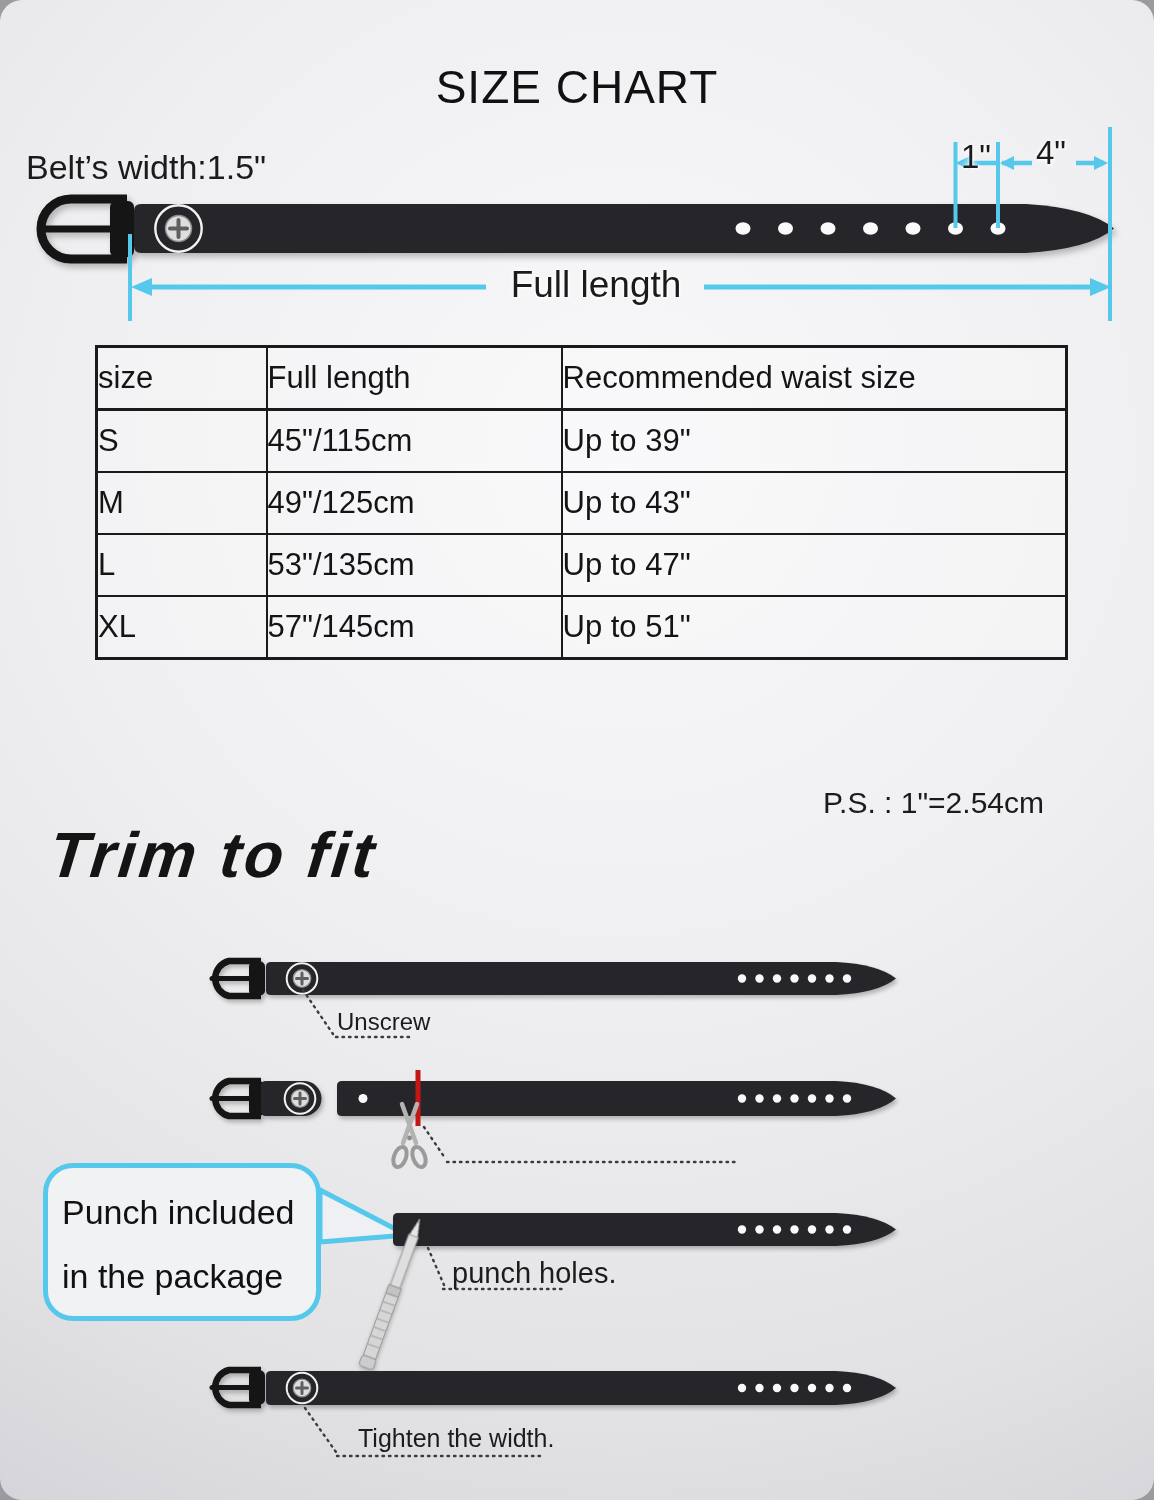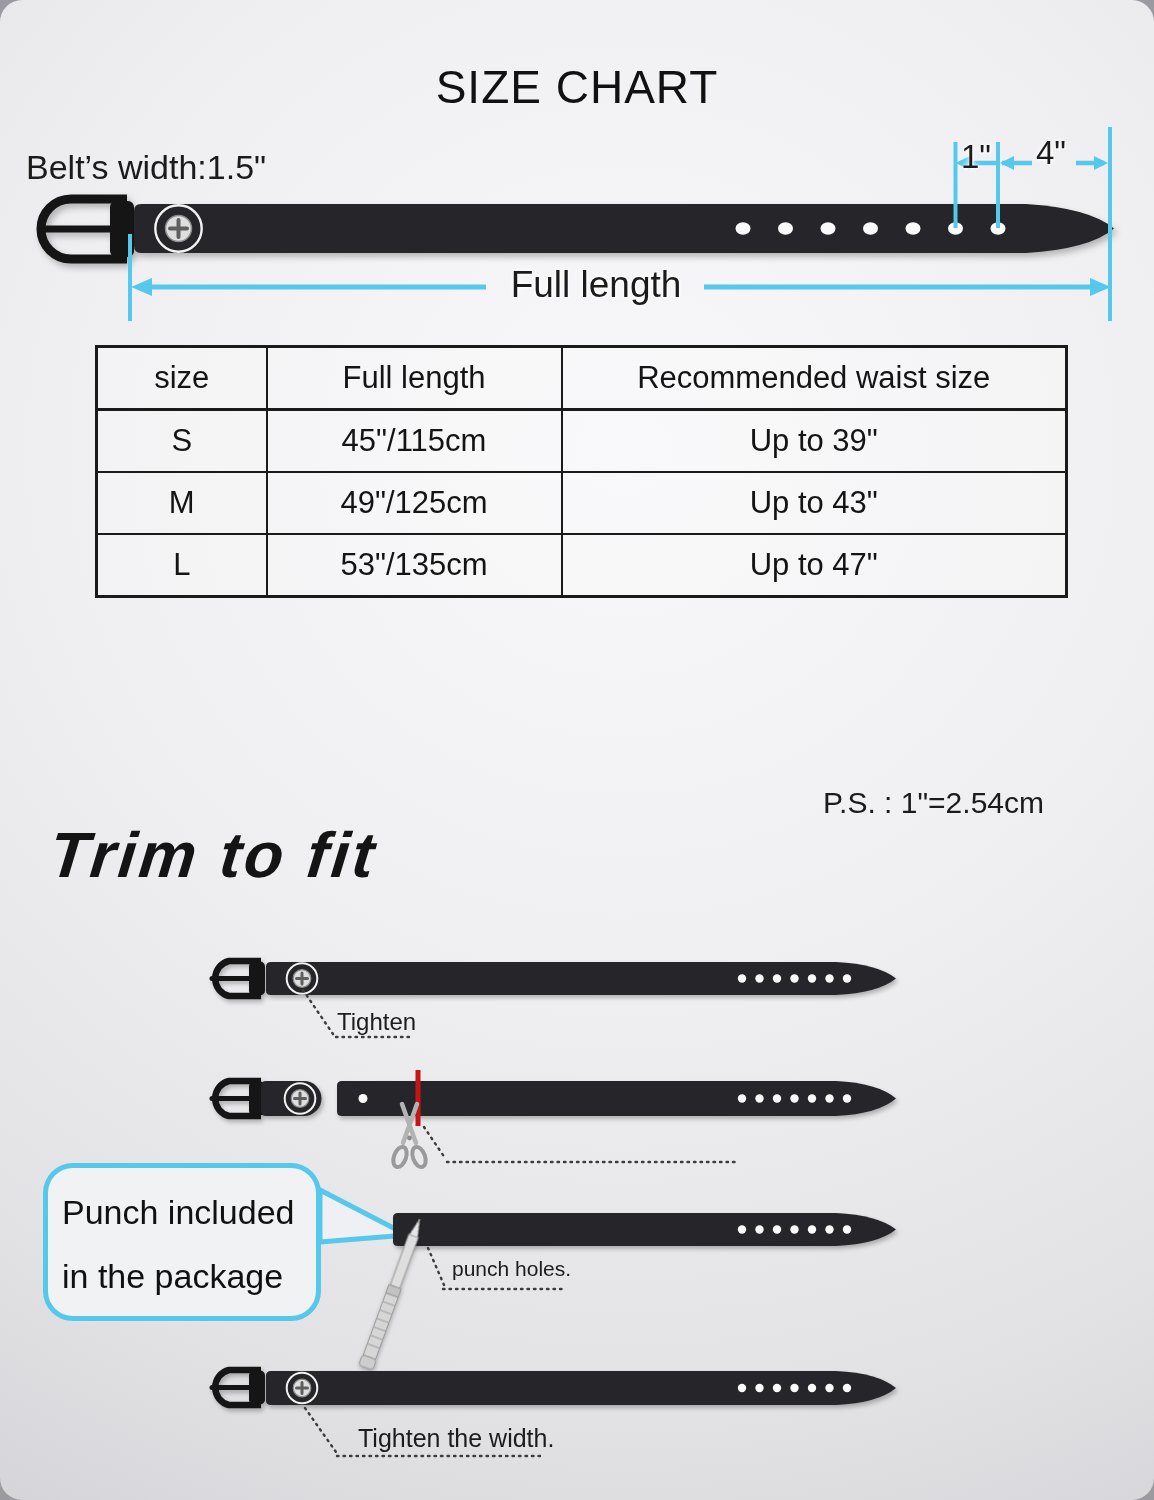--- a/index.html
+++ b/index.html
@@ -18,28 +18,28 @@
   .dim-large{left:1018px;top:134px;width:66px;text-align:center;font-size:33px;}
   .full-length{left:488px;top:264px;width:216px;text-align:center;font-size:37px;}
   .note{left:690px;top:786px;width:354px;text-align:right;font-size:30px;}
   .trim-heading{
     left:46px;top:818px;font-size:64px;font-weight:bold;font-style:italic;
     letter-spacing:3px;color:#141414;transform:skewX(-6deg);transform-origin:left bottom;
   }
   .step-label{font-size:24px;color:#1c1c1c;}
   .lbl-unscrew{left:337px;top:1008px;}
   .lbl-cut{left:447px;top:1132px;}
-  .lbl-punch{left:452px;top:1257px;font-size:21px;}
+  .lbl-punch{left:452px;top:1257px;font-size:29px;}
   .lbl-tighten{left:358px;top:1424px;font-size:25px;}
   .size-table{
     position:absolute;left:95px;top:345px;width:970px;border-collapse:collapse;
     table-layout:fixed;border:3px solid #1a1a1a;background:rgba(255,255,255,0.22);
   }
   .size-table th,.size-table td{
-    border:2px solid #1a1a1a;height:60px;text-align:center;vertical-align:middle;
+    border:2px solid #1a1a1a;height:60px;text-align:left;vertical-align:middle;
     font-size:31px;font-weight:normal;color:#141414;padding:0;
   }
   .size-table thead th{border-bottom:3px solid #1a1a1a;}
   .bubble{
     position:absolute;left:43px;top:1163px;width:278px;height:158px;box-sizing:border-box;
     border:5px solid #55c8ec;border-radius:30px;background:#f1f2f4;
     padding:12px 14px 0 14px;
   }
   .bubble .line{display:block;font-size:34px;line-height:64px;color:#111;white-space:nowrap;}
 </style>
@@ -222,27 +222,32 @@
       <tr>
         <td>M</td>
         <td>49"/125cm</td>
         <td>Up to 43"</td>
       </tr>
       <tr>
         <td>L</td>
         <td>53"/135cm</td>
         <td>Up to 47"</td>
       </tr>
+      <tr>
+        <td>XL</td>
+        <td>57"/145cm</td>
+        <td>Up to 51"</td>
+      </tr>
     </tbody>
   </table>
 
   <div class="lbl note">P.S. : 1"=2.54cm</div>
   <div class="lbl trim-heading">Trim to fit</div>
 
-  <div class="lbl step-label lbl-unscrew">Tighten</div>
+  <div class="lbl step-label lbl-unscrew">Unscrew</div>
   <div class="lbl step-label lbl-punch">punch holes.</div>
   <div class="lbl step-label lbl-tighten">Tighten the width.</div>
 
   <div class="bubble">
     <span class="line">Punch included</span>
     <span class="line">in the package</span>
   </div>
 
 </div>
 

